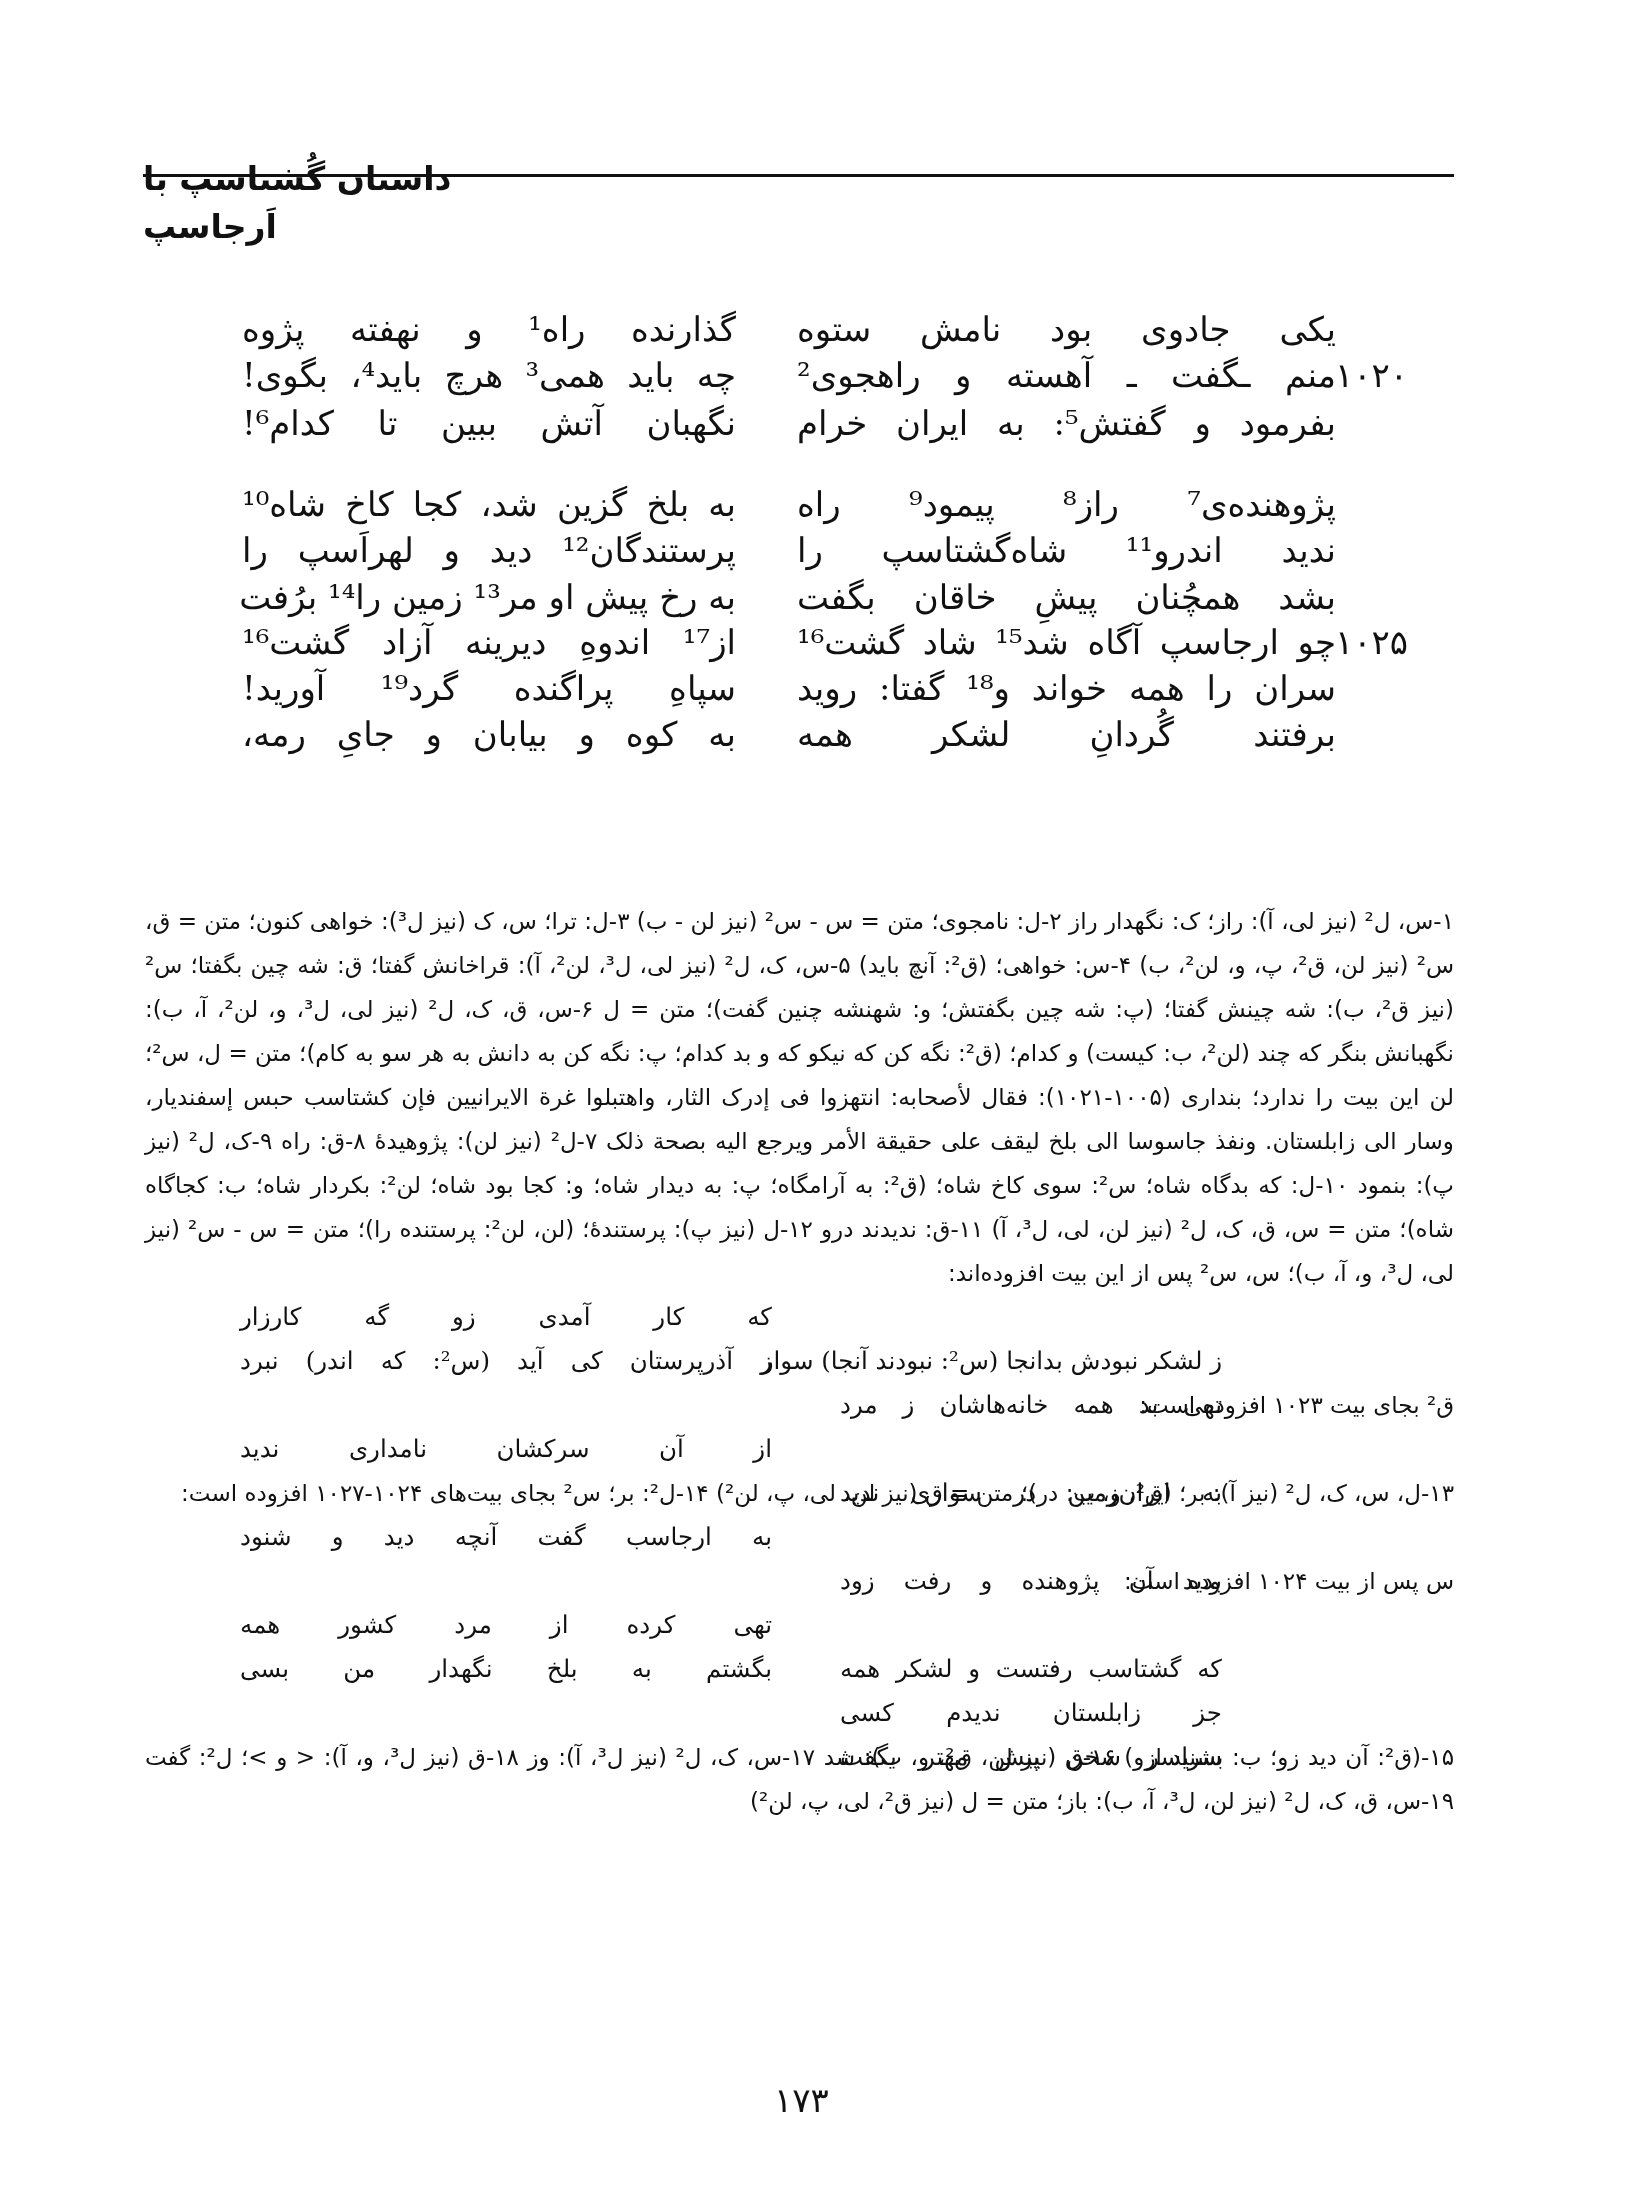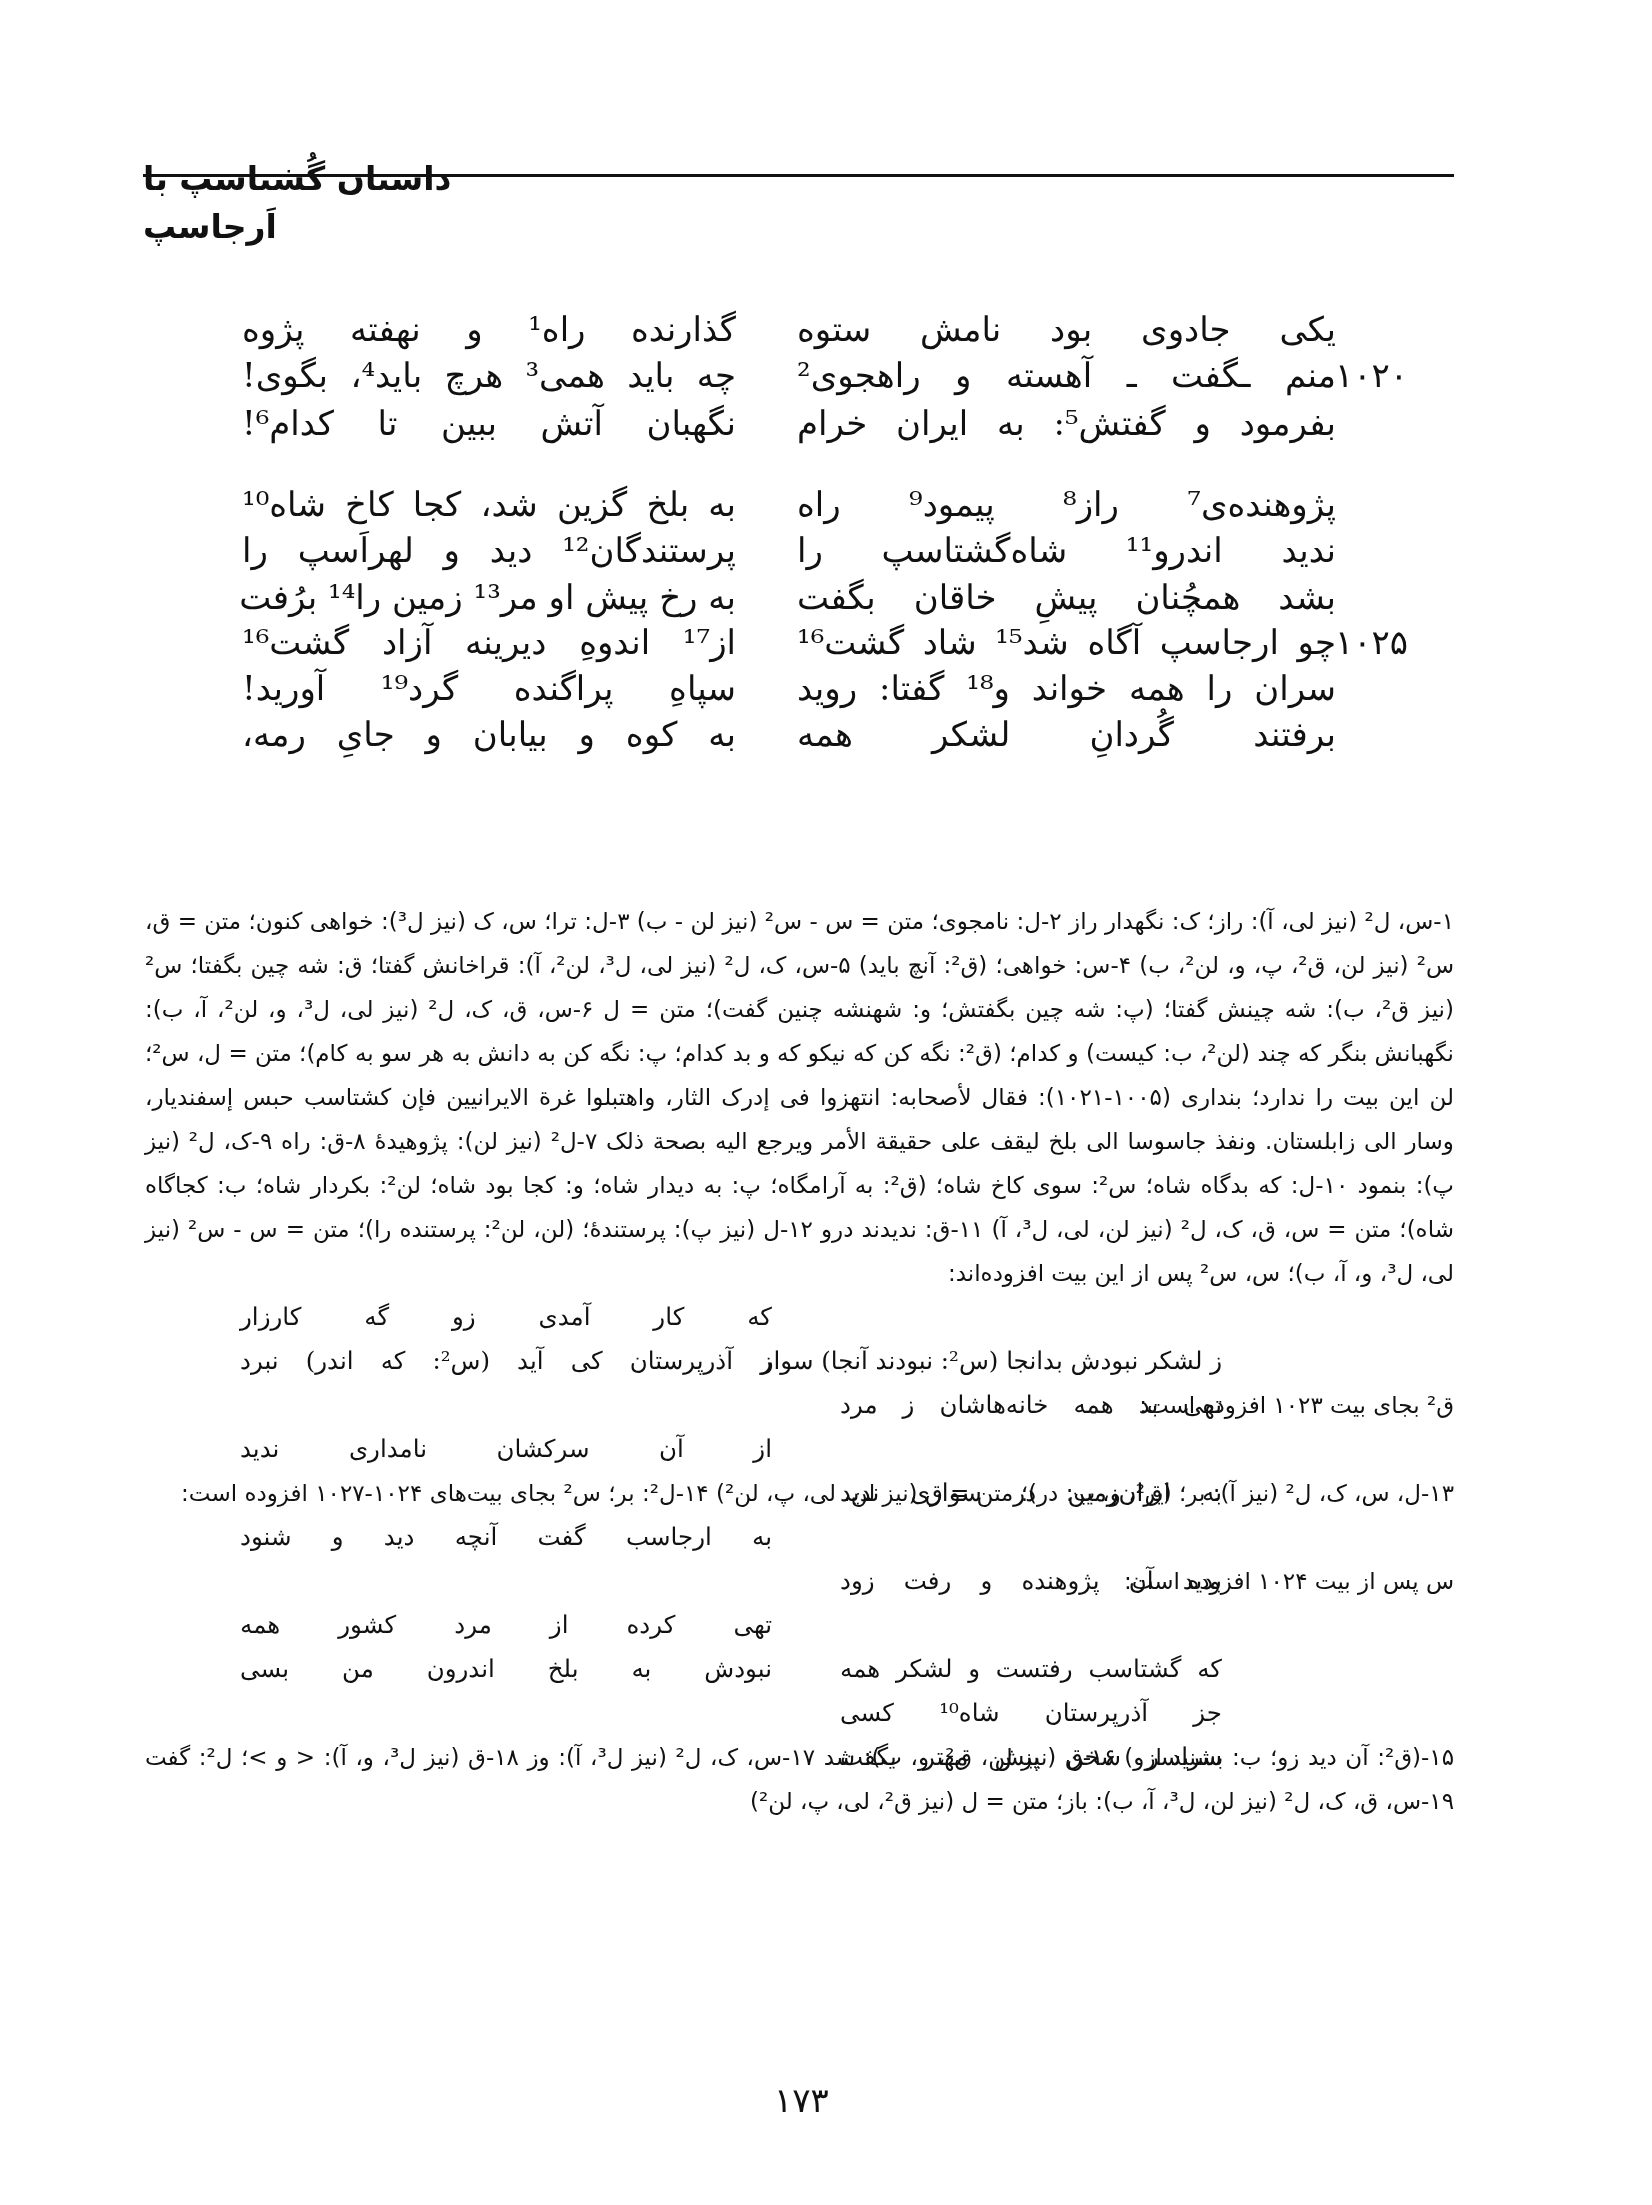--- a/index.html
+++ b/index.html
@@ -109,22 +109,22 @@
         <span class="fh fh-l">به ارجاسب گفت آنچه دید و شنود</span>
       </div>
     </div>
   <p class="fn-para">س پس از بیت ۱۰۲۴ افزوده است:</p>
   <div id="fnv4">
       <div class="fn-verse">
         <span class="fh fh-r">که گشتاسب رفتست و لشکر همه</span>
         <span class="fh fh-l">تهی کرده از مرد کشور همه</span>
       </div>
       <div class="fn-verse">
-        <span class="fh fh-r">جز آذرپرستان شاه¹⁰ کسی</span>
-        <span class="fh fh-l">نبودش به بلخ اندرون من بسی</span>
+        <span class="fh fh-r">جز زابلستان ندیدم کسی</span>
+        <span class="fh fh-l">بگشتم به بلخ نگهدار من بسی</span>
       </div>
       <div class="fn-verse">
         <span class="fh fh-r">سراسر سخن پیش مهتر بگفت</span>
       </div>
     </div>
   <p class="fn-para">۱۵-(ق²: آن دید زو؛ ب: بشنید ازو) ۱۶-ق (نیز لن، ق²، و، ب): شد ۱۷-س، ک، ل² (نیز ل³، آ): وز ۱۸-ق (نیز ل³، و، آ): &lt; و &gt;؛ ل²: گفت ۱۹-س، ق، ک، ل² (نیز لن، ل³، آ، ب): باز؛ متن = ل (نیز ق²، لی، پ، لن²)</p>
 </div>
 
 <div class="page-number">۱۷۳</div>
 

